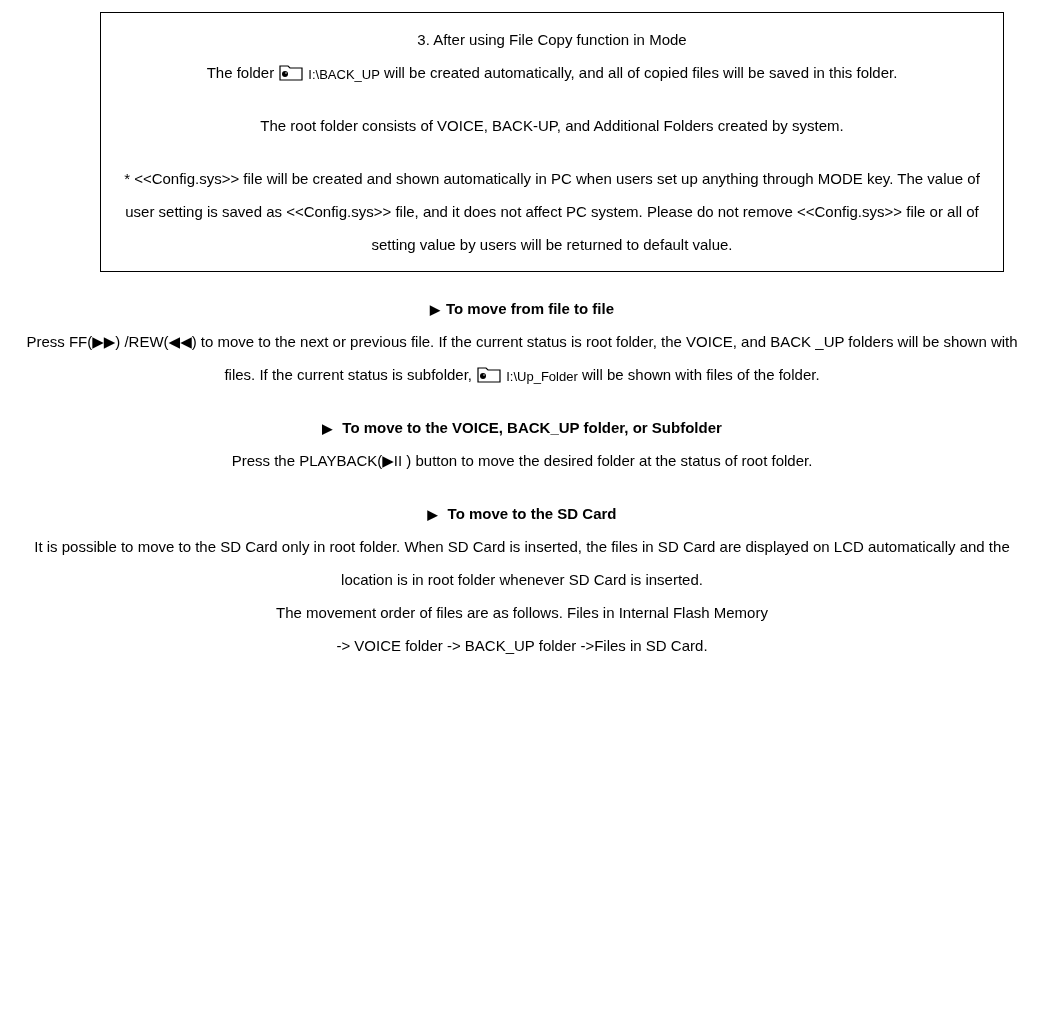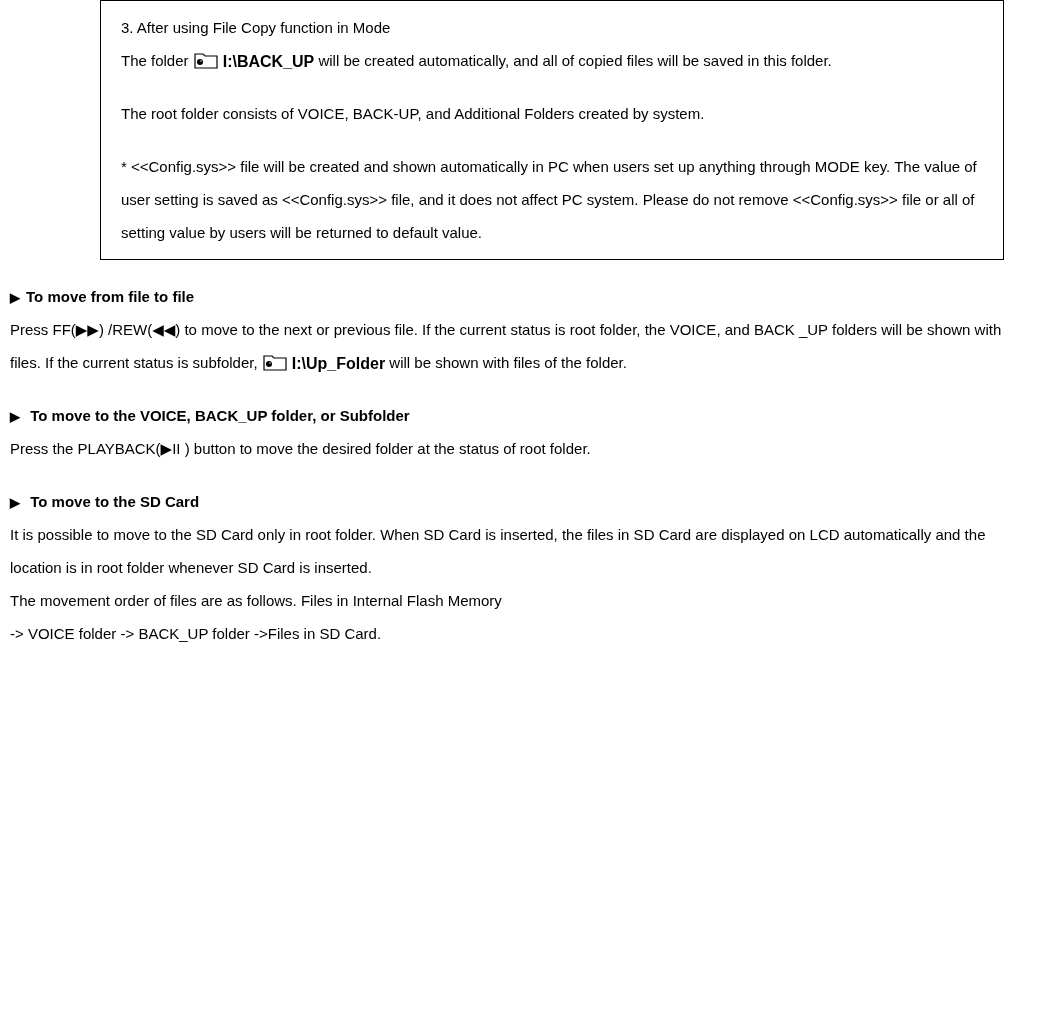--- a/index.html
+++ b/index.html
@@ -5,21 +5,22 @@
   body {
     font-family: Arial, Helvetica, sans-serif;
     font-size: 15px;
     color: #000;
     margin: 0;
     padding: 0;
     width: 1044px;
     line-height: 2.2;
   }
   .page {
-    padding: 0 10px 30px 10px;
+    padding: 12px 10px 30px 10px;
+    text-align: center;
   }
   .box {
     border: 1.5px solid #000;
     margin: 0 30px 20px 90px;
     padding: 10px 20px 10px 20px;
   }
   .section-head {
     font-weight: bold;
     margin-top: 18px;
   }
@@ -33,22 +34,22 @@
     vertical-align: middle;
     line-height: 1;
   }
   .inline-folder .folder-icon {
     display: inline-block;
     vertical-align: middle;
     margin-right: 4px;
   }
   .inline-folder .folder-label {
     font-family: Arial, sans-serif;
-    font-size: 16px;
-    font-weight: 700;
+    font-size: 13px;
+    font-weight: 400;
     vertical-align: middle;
   }
   .folder-svg {
     width: 26px;
     height: 18px;
   }
   p { margin: 0; }
   .mb { margin-bottom: 20px; }
 </style>
 </head>

